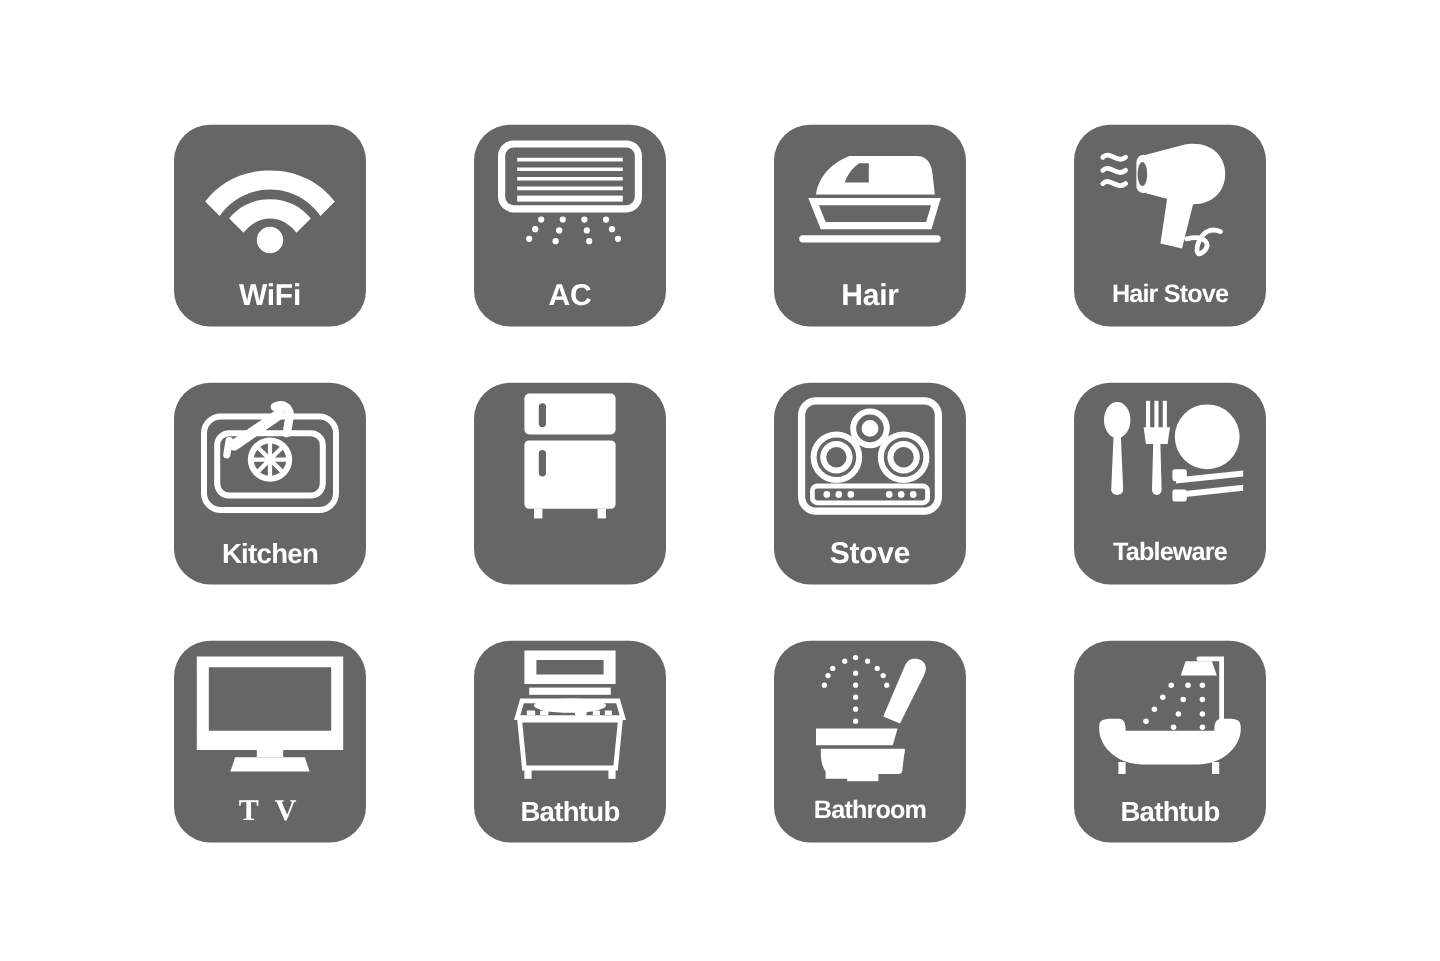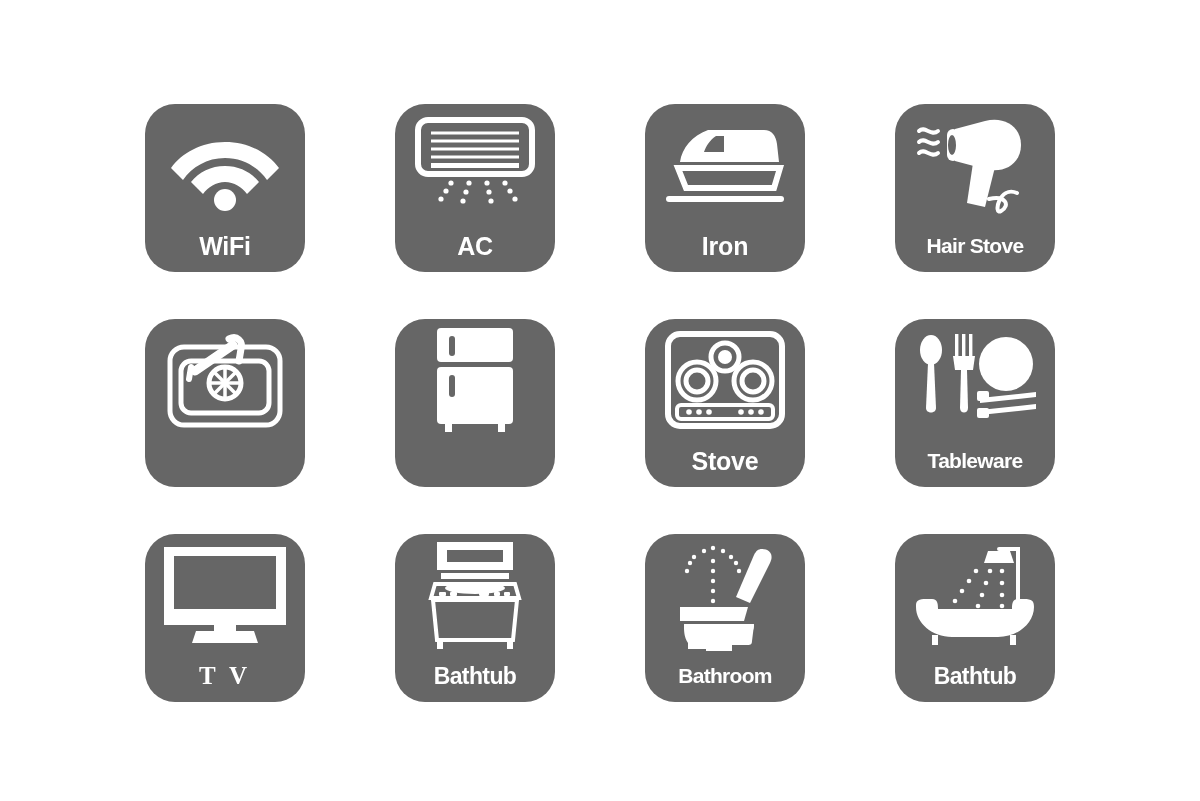--- a/index.html
+++ b/index.html
@@ -118,21 +118,21 @@
 
   <div class="tile">
     <div class="glyph">
       <svg width="118" height="86" viewBox="0 0 118 86">
         <path d="M42 8 L98 8 C106 8 110 14 111 22 L113 40 L14 40 C16 26 26 14 42 8 Z
                  M50 14 C44 18 40 24 38 30 L58 30 L58 14 Z" fill="#ffffff" fill-rule="evenodd"></path>
         <path d="M12 46 L114 46 L108 66 L20 66 Z" fill="none" stroke="#ffffff" stroke-width="6"></path>
         <rect x="0" y="74" width="118" height="6" rx="3" fill="#ffffff"></rect>
       </svg>
     </div>
-    <div class="tile-label">Iron</div>
+    <div class="tile-label">Hair</div>
   </div>
 
   <div class="tile">
     <div class="glyph">
       <svg width="124" height="100" viewBox="0 0 124 100">
         <g stroke="#ffffff" stroke-width="4" fill="none" stroke-linecap="round">
           <path d="M6 16 C12 10 18 22 25 16"></path>
           <path d="M6 27 C12 21 18 33 25 27"></path>
           <path d="M6 38 C12 32 18 44 25 38"></path>
         </g>
@@ -156,20 +156,21 @@
         <path d="M24 36 L22 48" fill="none" stroke="#ffffff" stroke-width="6" stroke-linecap="round"></path>
         <circle cx="58" cy="52" r="16" fill="none" stroke="#ffffff" stroke-width="5"></circle>
         <g stroke="#ffffff" stroke-width="3.5">
           <line x1="58" y1="38" x2="58" y2="66"></line>
           <line x1="44" y1="52" x2="72" y2="52"></line>
           <line x1="48" y1="42" x2="68" y2="62"></line>
           <line x1="68" y1="42" x2="48" y2="62"></line>
         </g>
       </svg>
     </div>
+    <div class="tile-label shrink-1">Kitchen</div>
   </div>
 
   <div class="tile">
     <div class="glyph">
       <svg width="76" height="104" viewBox="0 0 76 104">
         <rect x="0" y="0" width="76" height="34" rx="4" fill="#ffffff"></rect>
         <rect x="0" y="39" width="76" height="57" rx="4" fill="#ffffff"></rect>
         <rect x="12" y="8" width="6" height="20" rx="3" fill="#666666"></rect>
         <rect x="12" y="47" width="6" height="22" rx="3" fill="#666666"></rect>
         <rect x="8" y="96" width="7" height="8" fill="#ffffff"></rect>

